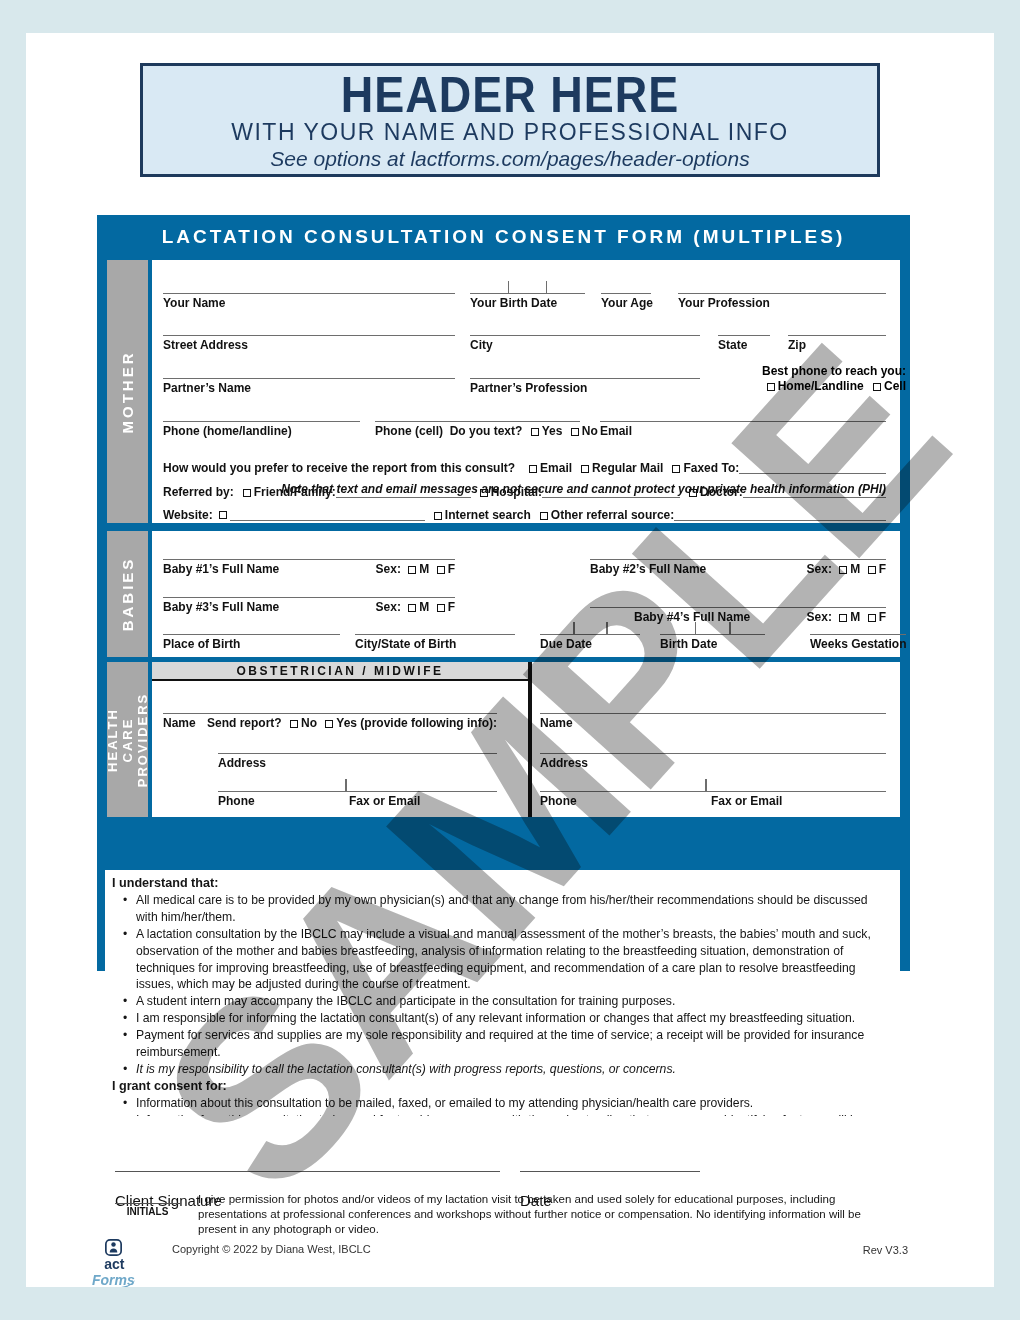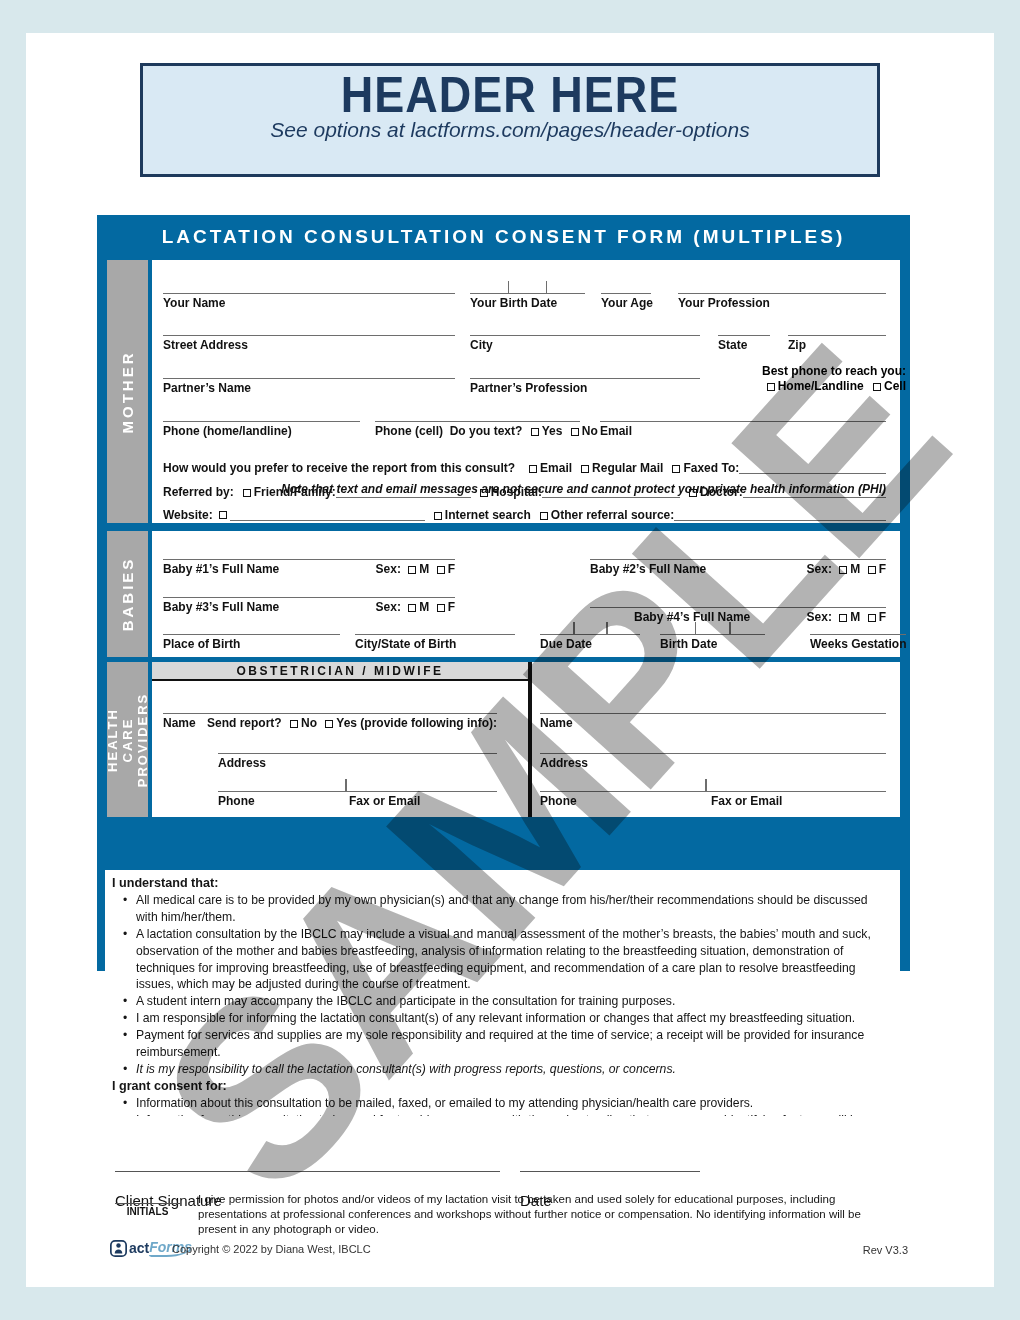--- a/index.html
+++ b/index.html
@@ -49,35 +49,36 @@
   .consent ul { list-style:none; padding-left:24px; }
   .consent li { position:relative; }
   .consent li::before { content:"•"; position:absolute; left:-13px; }
   .consent .it { font-style:italic; }
   .consent .ack { font-weight:bold; font-size:12.6px; }
 
   .sigfield { position:absolute; border-top:1.5px solid #555; padding-top:20px; font-size:15px; color:#111; white-space:nowrap; }
   .inifield { position:absolute; border-top:1.5px solid #555; padding-top:2px; font-size:10px; font-weight:bold; color:#111; text-align:center; }
   .perm { position:absolute; font-size:11.5px; line-height:1.32; color:#151515; }
 
-  .footer-logo { position:absolute; left:84px; top:1206px; display:flex; align-items:center; }
+  .footer-logo { position:absolute; left:66px; top:1206px; display:flex; align-items:center;flex-direction:column; }
   .brand-act { color:#1d3a5f; font-weight:bold; font-size:14px; margin-left:2px; }
   .brand-forms { color:#6fa8c9; font-style:italic; font-weight:bold; font-size:14px; border-bottom:2px solid #6fa8c9; border-radius:0 0 60% 10%; }
   .copyright { position:absolute; left:146px; top:1210px; font-size:11px; color:#333; }
   .rev { position:absolute; right:86px; top:1211px; font-size:11px; color:#333; }
 </style>
 </head>
 <body>
 
 <div class="paper">
 
   <div class="watermark">SAMPLE</div>
 
   <div class="header-box">
     <div class="hb-title">HEADER HERE</div>
+    <div class="hb-sub">WITH YOUR NAME AND PROFESSIONAL INFO</div>
     <div class="hb-opt">See options at lactforms.com/pages/header-options</div>
   </div>
 
   <div class="form-box">
     <div class="form-title">LACTATION CONSULTATION CONSENT FORM (MULTIPLES)</div>
 
     <div class="side" style="top:45px;height:263px;">
       <span>MOTHER</span>
       </div>
     <div class="sec" style="top:45px;height:263px;">

